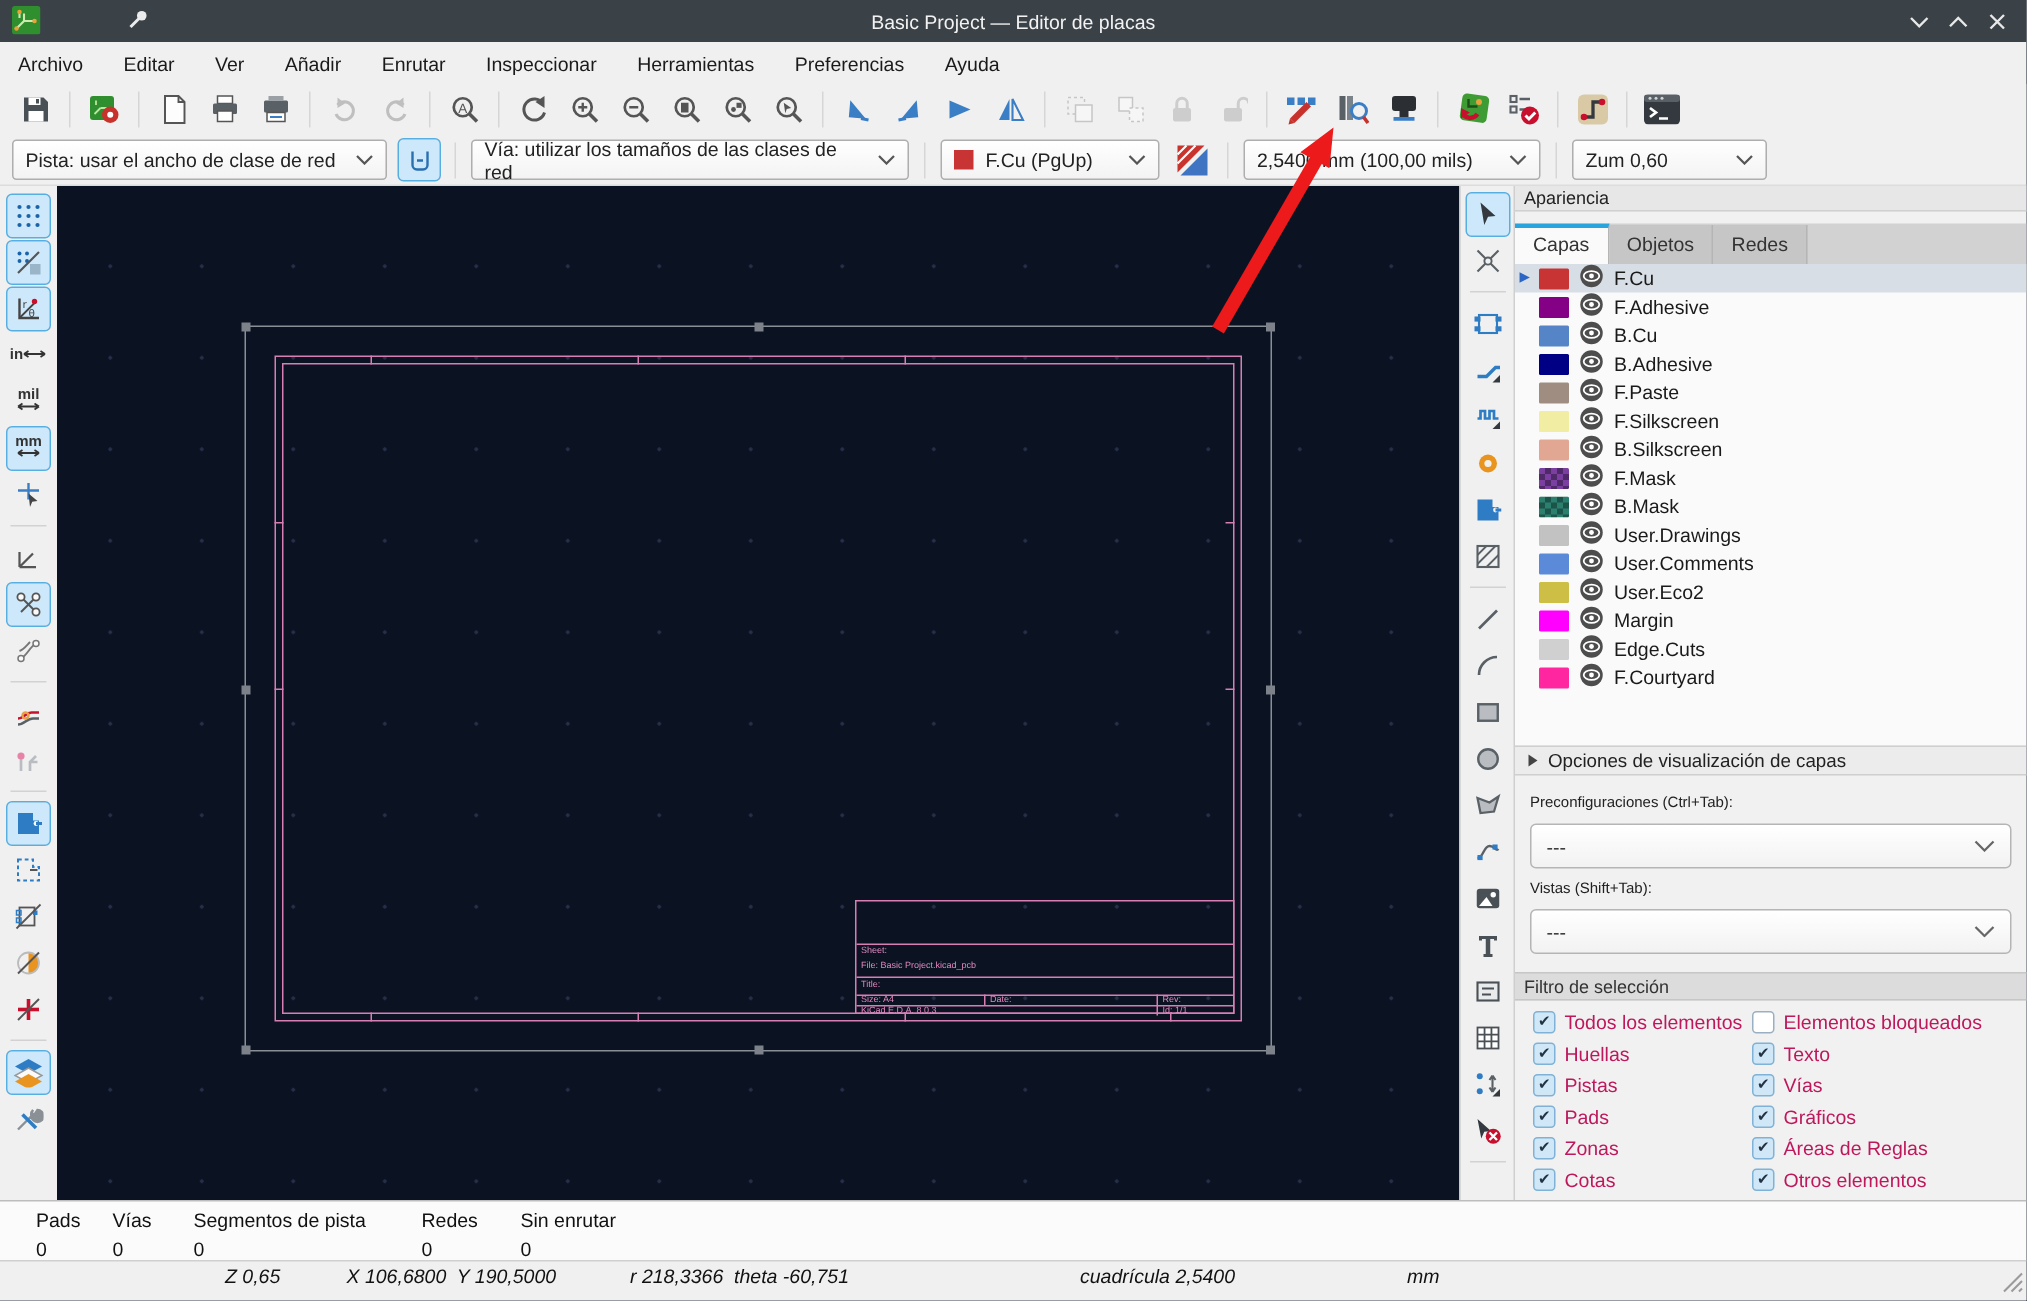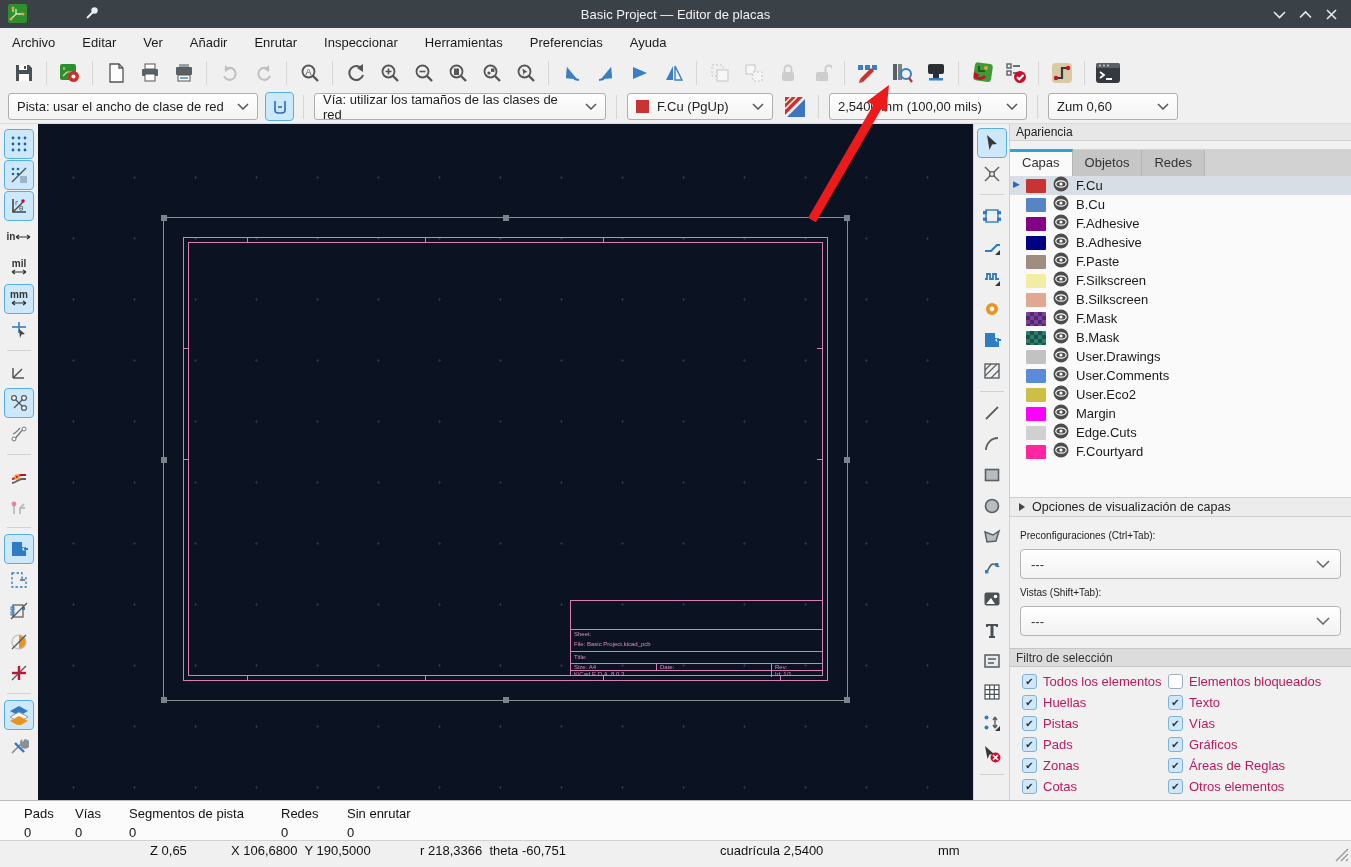--- a/index.html
+++ b/index.html
@@ -73,21 +73,21 @@
   .filt-item { position:absolute; display:flex; align-items:center; gap:6px; font-size:13px; color:#be185d; }
   .cb { width:15px; height:15px; border:1px solid #9ab0c2; border-radius:3px; background:#fff; display:inline-flex; align-items:center; justify-content:center; flex:none; }
   .cb[data-on="true"] { background:#cfe7f7; border-color:#7fb2d6; }
   .cb[data-on="true"]::after { content:"✔"; font-size:10px; color:#223344; }
 
   
   .statspanel { position:absolute; left:0; top:800px; width:1351px; height:40px; background:#fbfbfb; border-top:1px solid #bdbdbd; }
   .stat-label { position:absolute; top:5px; font-size:13px; color:#111; }
   .stat-value { position:absolute; top:24px; font-size:13px; color:#111; }
   .statusbar { position:absolute; left:0; top:840px; width:1351px; height:27px; background:#f0f0f0; border-top:1px solid #d0d0d0; }
-  .sb-item { position:absolute; top:2px; font-size:13px; color:#111; white-space:pre; }
+  .sb-item { position:absolute; top:2px; font-size:13px; color:#111; white-space:pre;font-style:italic; }
   .grip { position:absolute; right:2px; bottom:2px; }
 
   .overlay { position:absolute; left:0; top:0; width:1351px; height:867px; pointer-events:none; z-index:99; }
 </style>
 </head>
 <body>
 
 <div class="titlebar">
   <span class="tb-appicon">
     <svg width="19" height="19">
@@ -741,36 +741,36 @@
     <div class="layer-row" data-selected="true">
         <span class="lswatch" style="background-color: rgb(200, 52, 52);"></span>
         <span class="eye"><svg width="16" height="16">
             <circle cx="8" cy="8" r="7.5" fill="#4d4d4d"></circle>
             <ellipse cx="8" cy="8" rx="5.2" ry="3.2" fill="none" stroke="#fff" stroke-width="1.2"></ellipse>
             <circle cx="8" cy="8" r="1.6" fill="#fff"></circle>
           </svg></span>
         <span class="lname">F.Cu</span>
       </div>
     <div class="layer-row">
+        <span class="lswatch" style="background-color: rgb(132, 0, 132);"></span>
+        <span class="eye"><svg width="16" height="16">
+            <circle cx="8" cy="8" r="7.5" fill="#4d4d4d"></circle>
+            <ellipse cx="8" cy="8" rx="5.2" ry="3.2" fill="none" stroke="#fff" stroke-width="1.2"></ellipse>
+            <circle cx="8" cy="8" r="1.6" fill="#fff"></circle>
+          </svg></span>
+        <span class="lname">F.Adhesive</span>
+      </div>
+    <div class="layer-row">
         <span class="lswatch" style="background-color: rgb(85, 133, 199);"></span>
         <span class="eye"><svg width="16" height="16">
             <circle cx="8" cy="8" r="7.5" fill="#4d4d4d"></circle>
             <ellipse cx="8" cy="8" rx="5.2" ry="3.2" fill="none" stroke="#fff" stroke-width="1.2"></ellipse>
             <circle cx="8" cy="8" r="1.6" fill="#fff"></circle>
           </svg></span>
         <span class="lname">B.Cu</span>
-      </div>
-    <div class="layer-row">
-        <span class="lswatch" style="background-color: rgb(132, 0, 132);"></span>
-        <span class="eye"><svg width="16" height="16">
-            <circle cx="8" cy="8" r="7.5" fill="#4d4d4d"></circle>
-            <ellipse cx="8" cy="8" rx="5.2" ry="3.2" fill="none" stroke="#fff" stroke-width="1.2"></ellipse>
-            <circle cx="8" cy="8" r="1.6" fill="#fff"></circle>
-          </svg></span>
-        <span class="lname">F.Adhesive</span>
       </div>
     <div class="layer-row">
         <span class="lswatch" style="background-color: rgb(0, 0, 132);"></span>
         <span class="eye"><svg width="16" height="16">
             <circle cx="8" cy="8" r="7.5" fill="#4d4d4d"></circle>
             <ellipse cx="8" cy="8" rx="5.2" ry="3.2" fill="none" stroke="#fff" stroke-width="1.2"></ellipse>
             <circle cx="8" cy="8" r="1.6" fill="#fff"></circle>
           </svg></span>
         <span class="lname">B.Adhesive</span>
       </div>

